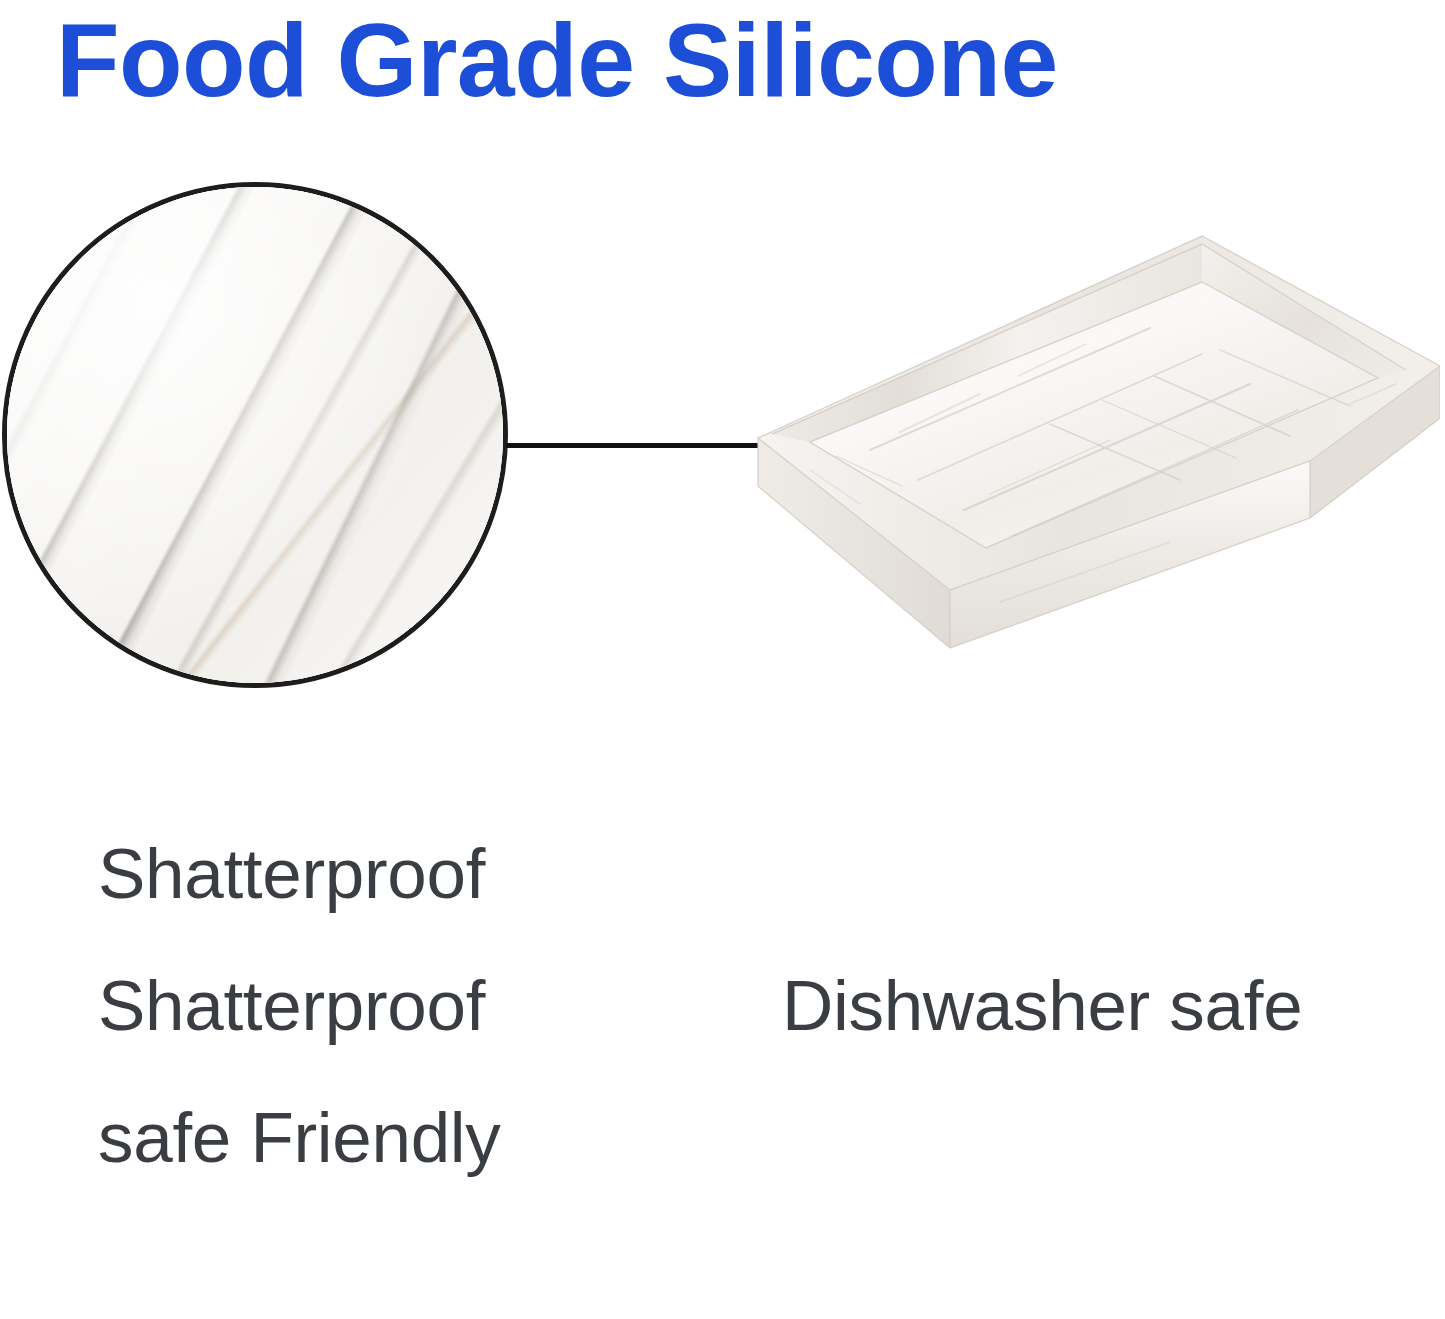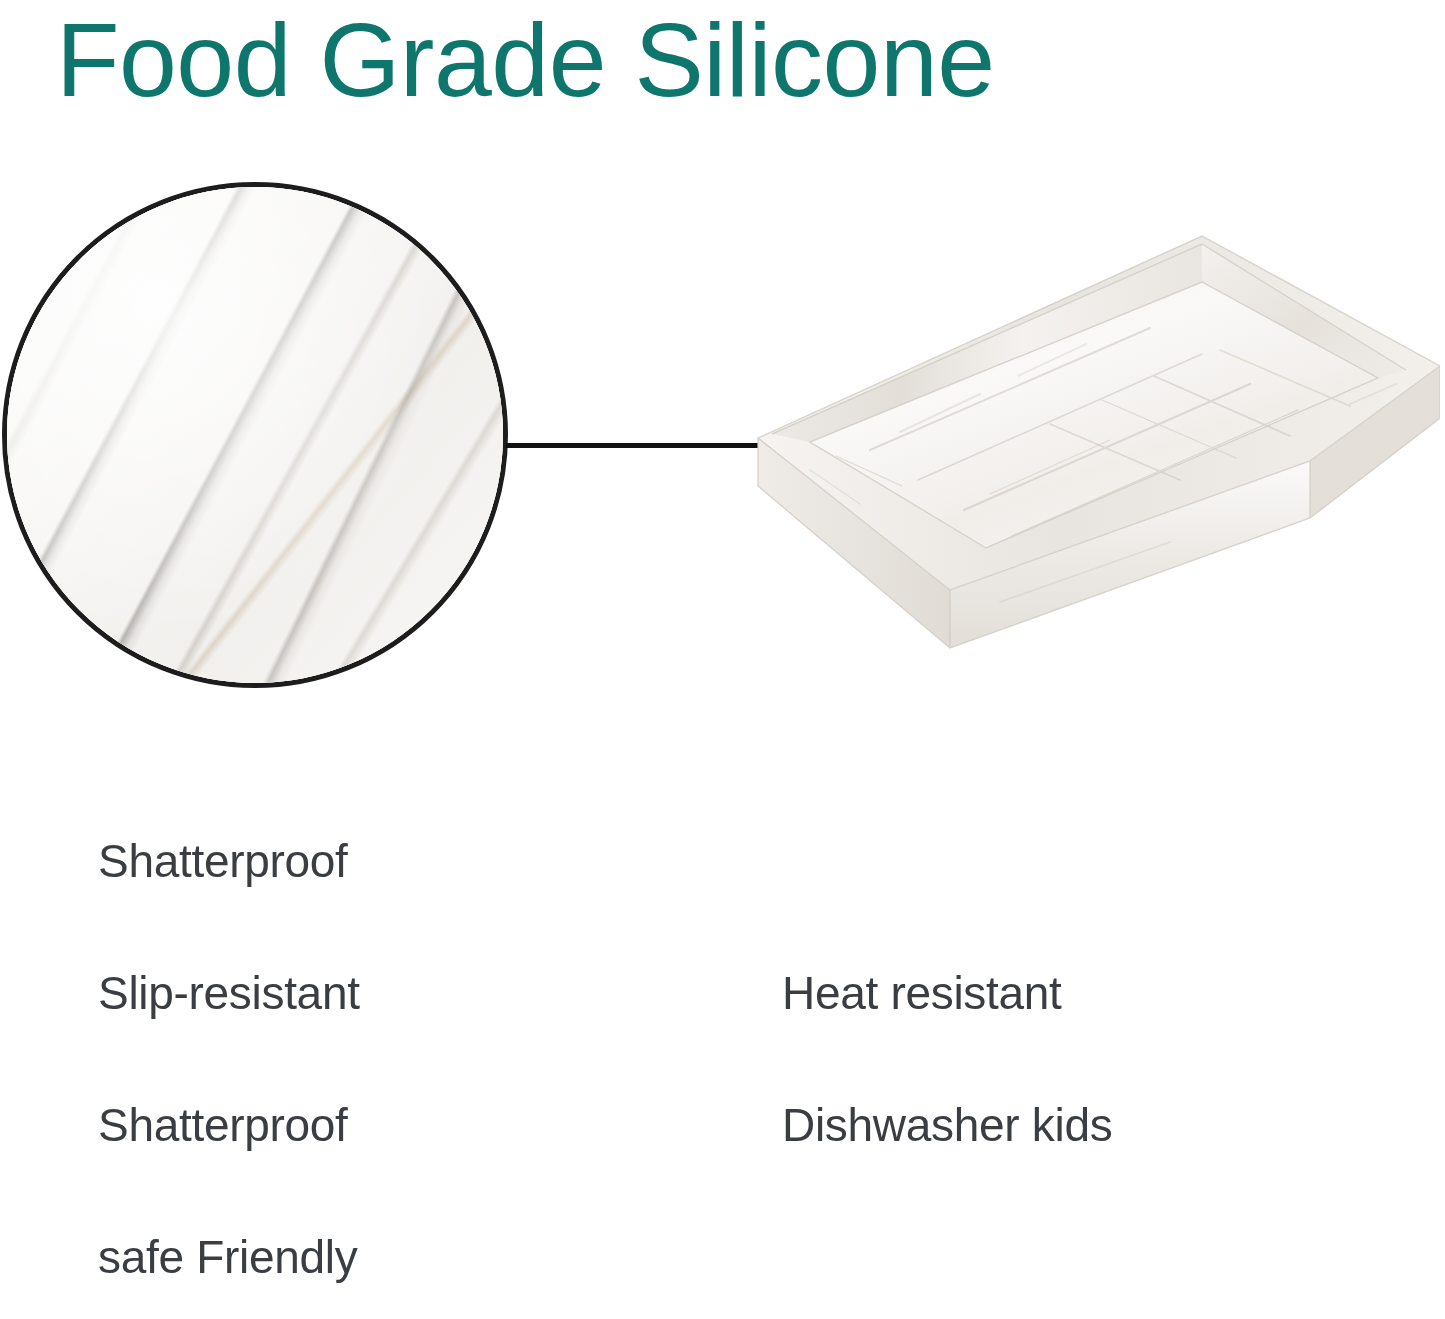--- a/index.html
+++ b/index.html
@@ -21,23 +21,23 @@
   }
 
   
   #title {
     position: absolute;
     left: 56px;
     top: 4px;
     width: 1340px;
     font-size: 104px;
     line-height: 1.08;
-    font-weight: 400;
+    font-weight: 700;
     letter-spacing: -0.5px;
-    color: #0f766e;
+    color: #1d4ed8;
     white-space: nowrap;
   }
 
   
   #magnifier {
     position: absolute;
     left: 2px;
     top: 182px;
     width: 506px;
     height: 506px;
@@ -98,21 +98,21 @@
     left: 98px;
     top: 838px;
     width: 1300px;
   }
   .feature-row {
     display: flex;
     height: 132px;
     align-items: flex-start;
   }
   .feature-cell {
-    font-size: 46px;
+    font-size: 71px;
     line-height: 1.0;
     font-weight: 400;
     color: #3a3e42;
     letter-spacing: -0.3px;
     white-space: nowrap;
   }
   .col-left  { width: 684px; }
   .col-right { width: 616px; }
   .empty { visibility: hidden; }
 </style>
@@ -215,28 +215,24 @@
       </g>
     </svg>
   </div>
 
   <div id="features">
 
     <div class="feature-row">
       <div class="feature-cell col-left">Shatterproof</div>
     </div>
 
-    <div class="feature-row">
-      <div class="feature-cell col-left">Slip-resistant</div>
-      <div class="feature-cell col-right">Heat resistant</div>
-    </div>
 
     <div class="feature-row">
       <div class="feature-cell col-left">Shatterproof</div>
-      <div class="feature-cell col-right">Dishwasher kids</div>
+      <div class="feature-cell col-right">Dishwasher safe</div>
     </div>
 
     <div class="feature-row">
       <div class="feature-cell col-left">safe Friendly</div>
       <div class="feature-cell col-right empty"></div>
     </div>
 
   </div>
 
 </div>

